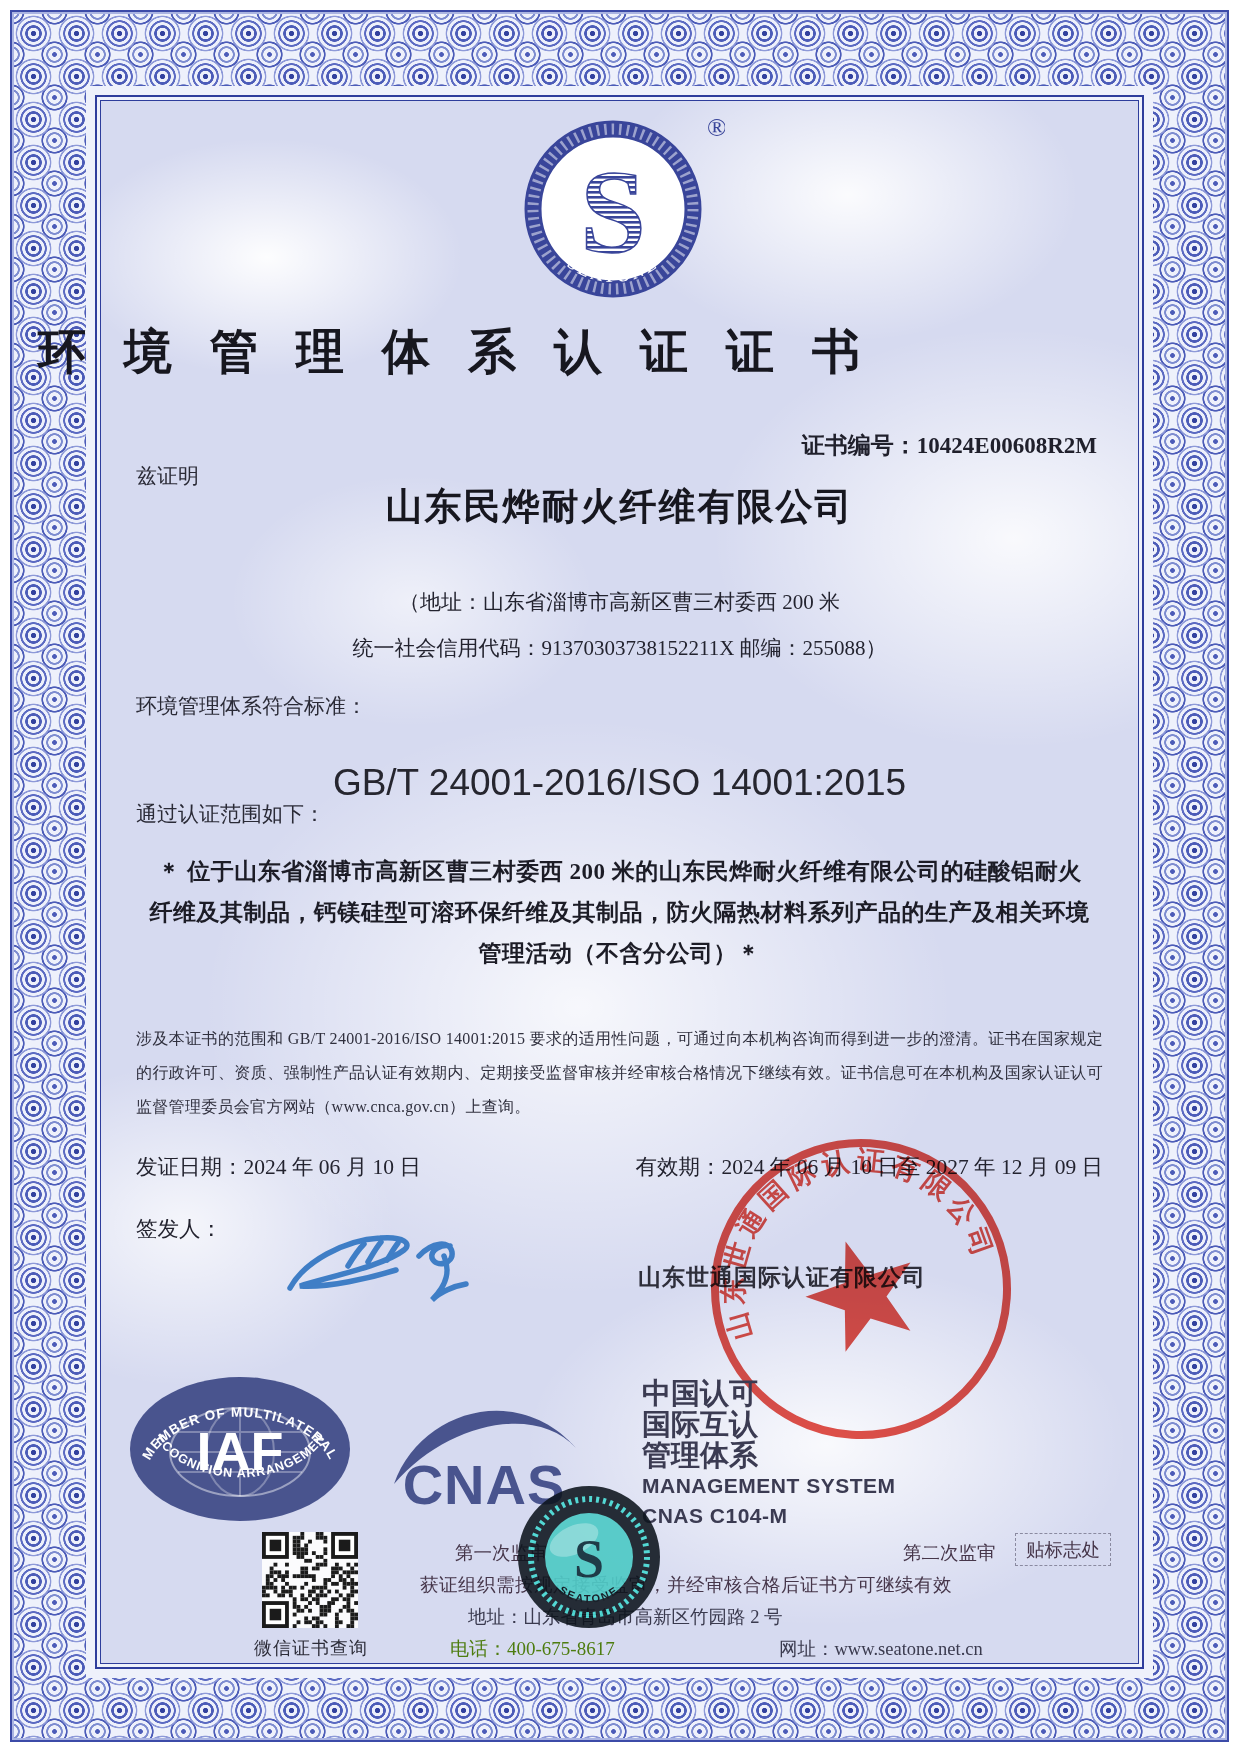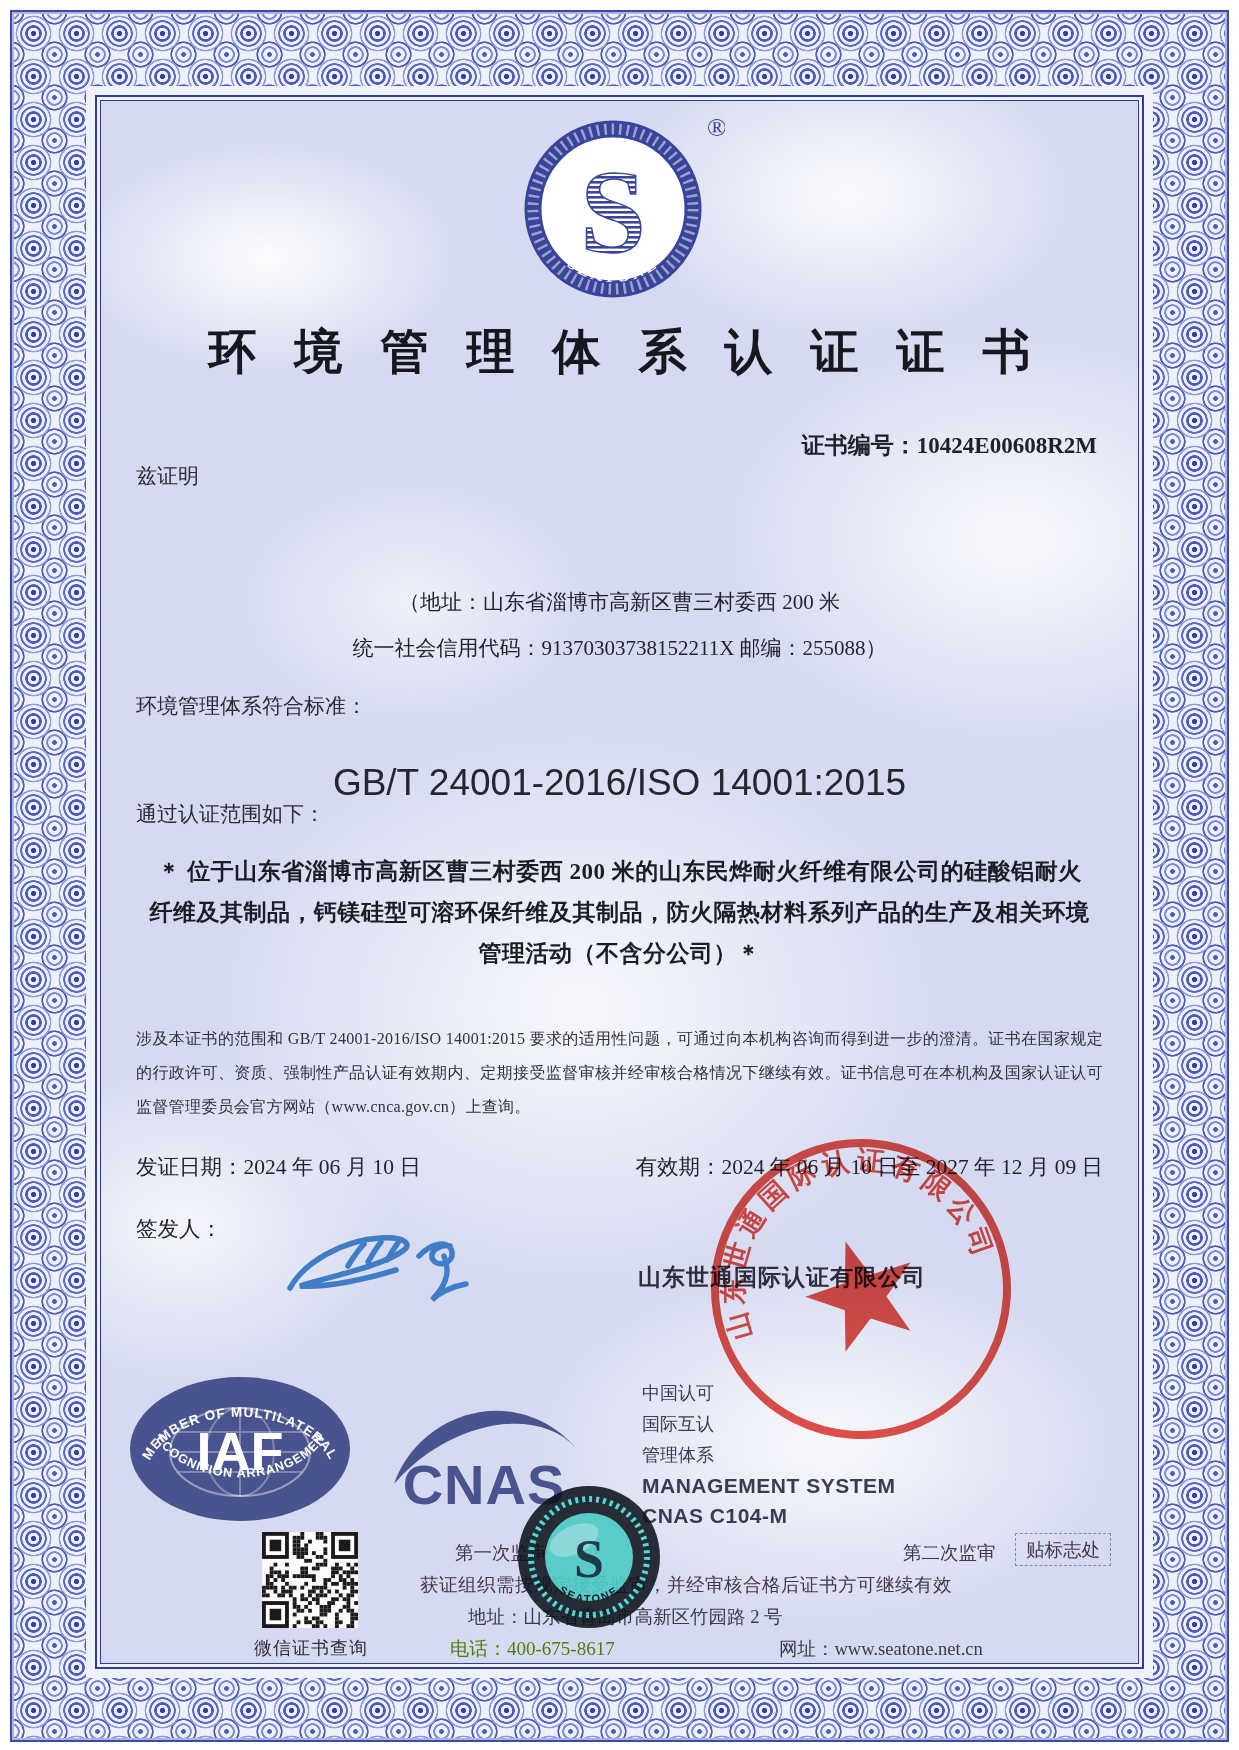--- a/index.html
+++ b/index.html
@@ -32,21 +32,21 @@
       radial-gradient(ellipse 300px 230px at 8% 72%,rgba(255,255,255,.75),rgba(255,255,255,0) 70%),
       radial-gradient(ellipse 430px 260px at 70% 86%,rgba(255,255,255,.85),rgba(255,255,255,0) 70%),
       radial-gradient(ellipse 260px 180px at 30% 32%,rgba(255,255,255,.6),rgba(255,255,255,0) 70%);
     border:1px solid #2e3d9c;
     box-shadow:0 0 0 3px #eef1fb,0 0 0 5px #2e3d9c,0 0 0 14px #eef1fb;}
 
   .content{position:absolute;inset:0;}
   .abs{position:absolute;}
 
   .logo-wrap{left:0;right:0;top:106px;text-align:center;}
-  .title{left:0;right:0;top:320px;text-align:center;white-space:nowrap;
+  .title{left:0;right:0;top:320px;white-space:nowrap;
          font-size:48px;font-weight:bold;letter-spacing:38px;text-indent:38px;color:#17171f;}
   .certno{top:430px;right:142px;font-size:23px;font-weight:bold;color:#20202c;}
   .certify{top:462px;left:136px;font-size:21px;color:#2a2a36;}
   .company{left:0;right:0;top:482px;text-align:center;font-size:37px;font-weight:bold;letter-spacing:2px;color:#17171f;}
   .addr1{left:0;right:0;top:588px;text-align:center;font-size:21px;color:#23232f;}
   .addr2{left:0;right:0;top:634px;text-align:center;font-size:21px;color:#23232f;}
   .stdlabel{top:692px;left:136px;font-size:21px;color:#2a2a36;}
   .standard{left:0;right:0;top:762px;text-align:center;font-size:37px;font-weight:500;
             font-family:"Liberation Sans","DejaVu Sans",sans-serif;color:#26262f;letter-spacing:0;}
   .scopelabel{top:800px;left:136px;font-size:21px;color:#2a2a36;}
@@ -59,21 +59,21 @@
   .signer{top:1214px;left:136px;font-size:21.5px;color:#23232f;}
   .sig{left:282px;top:1226px;}
   .issuer{left:638px;top:1262px;font-size:23px;font-weight:bold;letter-spacing:1px;color:#2e2e3a;}
 
   .stamp{left:700px;top:1128px;width:322px;height:322px;transform:rotate(-18deg);
          opacity:.87;mix-blend-mode:multiply;}
 
   .iaf{left:126px;top:1372px;}
   .cnas{left:386px;top:1396px;}
   .acctext{left:642px;top:1378px;color:#3b3b52;}
-  .acctext .zh{font-size:18px;font-weight:400;line-height:31px;}
+  .acctext .zh{font-size:29px;font-weight:700;line-height:31px;}
   .acctext .en{font-family:"Liberation Sans","DejaVu Sans",sans-serif;font-size:21px;font-weight:bold;line-height:30px;letter-spacing:.5px;}
 
   .qr{left:262px;top:1532px;}
   .qrcap{left:254px;top:1636px;font-size:18px;color:#2c2c38;letter-spacing:1px;}
   .audit1{left:455px;top:1540px;font-size:18.5px;color:#46364a;}
   .audit2{left:903px;top:1540px;font-size:18.5px;color:#46364a;}
   .sticker{left:1015px;top:1533px;font-size:18.5px;color:#46364a;border:1px dashed #8a8aa0;padding:3px 10px;text-align:center;}
   .notice{left:420px;top:1572px;font-size:18.5px;color:#46364a;letter-spacing:.5px;}
   .addrline{left:468px;top:1604px;font-size:18.5px;color:#3a3a4e;}
   .phone{left:450px;top:1636px;font-size:19px;color:#4d7c0f;}
@@ -113,20 +113,21 @@
       </svg>
     </div>
 
     <div class="abs title">环境管理体系认证证书</div>
 
     <div class="abs certno">
       <span>证书编号：</span><span>10424E00608R2M</span>
     </div>
 
     <div class="abs certify">兹证明</div>
+    <div class="abs company">山东民烨耐火纤维有限公司</div>
     <div class="abs addr1">（地址：山东省淄博市高新区曹三村委西 200 米</div>
     <div class="abs addr2">统一社会信用代码：91370303738152211X 邮编：255088）</div>
 
     <div class="abs stdlabel">环境管理体系符合标准：</div>
     <div class="abs standard">GB/T 24001-2016/ISO 14001:2015</div>
 
     <div class="abs scopelabel">通过认证范围如下：</div>
     <div class="abs scope">＊ 位于山东省淄博市高新区曹三村委西 200 米的山东民烨耐火纤维有限公司的硅酸铝耐火纤维及其制品，钙镁硅型可溶环保纤维及其制品，防火隔热材料系列产品的生产及相关环境管理活动（不含分公司）＊</div>
 
     <div class="abs fineprint">涉及本证书的范围和 GB/T 24001-2016/ISO 14001:2015 要求的适用性问题，可通过向本机构咨询而得到进一步的澄清。证书在国家规定的行政许可、资质、强制性产品认证有效期内、定期接受监督审核并经审核合格情况下继续有效。证书信息可在本机构及国家认证认可监督管理委员会官方网站（www.cnca.gov.cn）上查询。</div>

